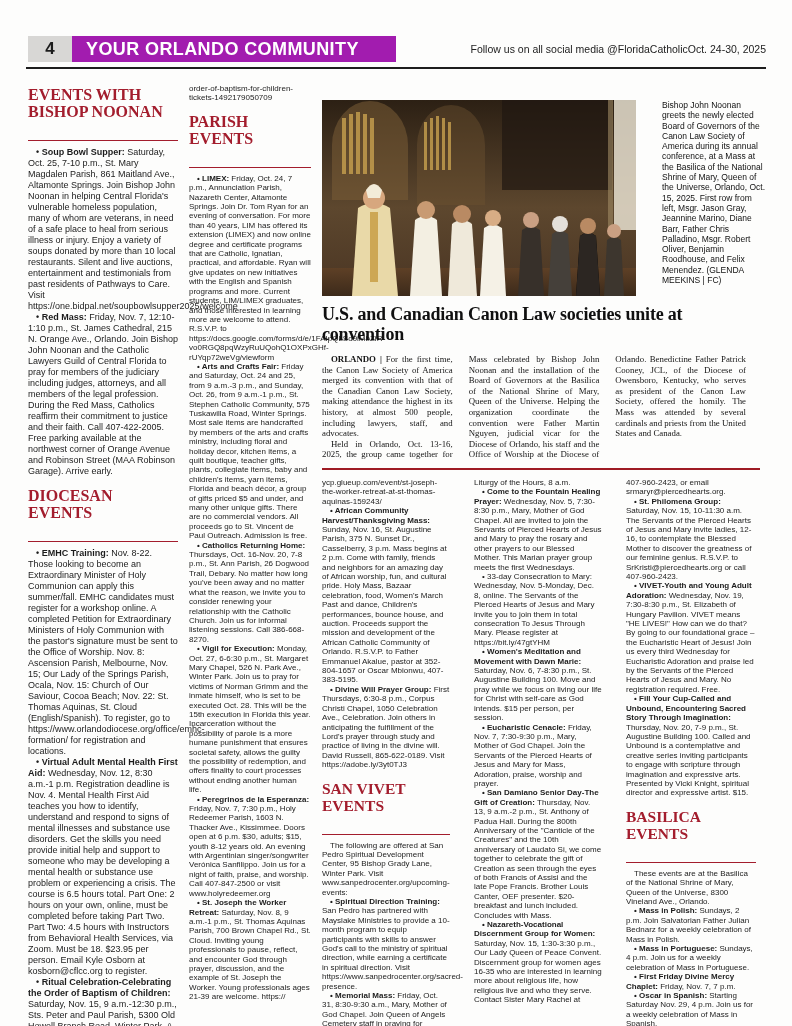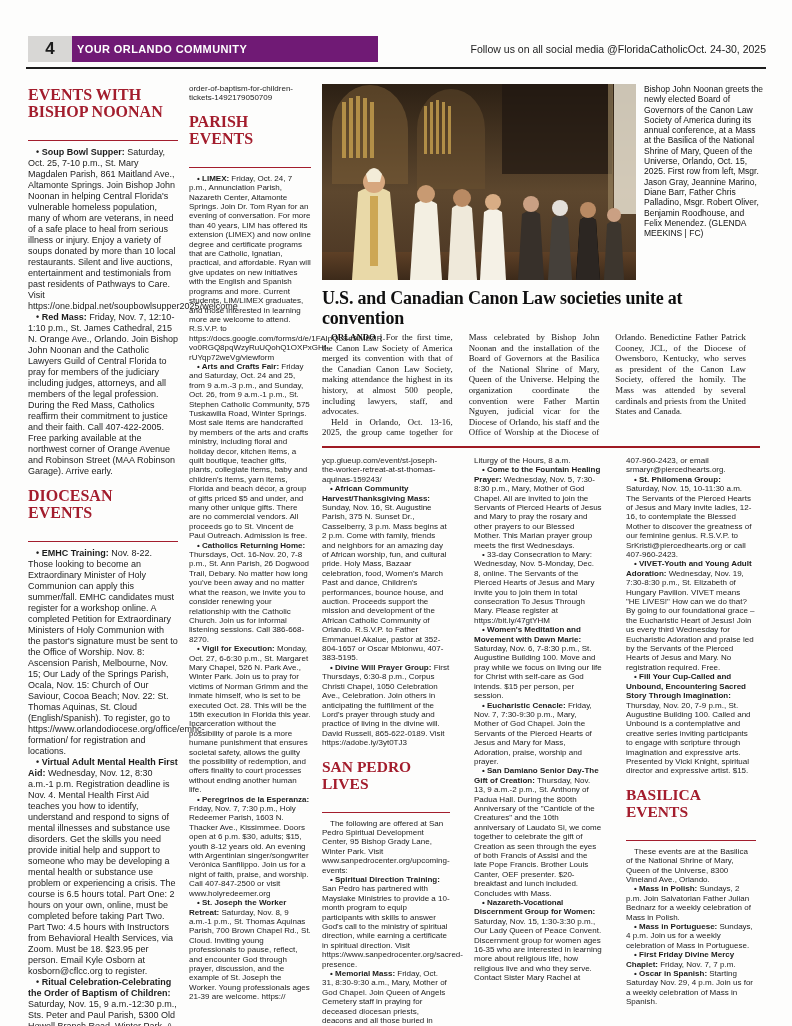--- a/index.html
+++ b/index.html
@@ -2,42 +2,42 @@
 <html><head>
 <meta charset="utf-8">
 <style>
   html,body{margin:0;padding:0;background:#ffffff;}
   .page{position:relative;width:792px;height:1026px;background:#fdfdfc;overflow:hidden;
         font-family:"Liberation Sans",sans-serif;color:#1c1c1c;}
   
   .masthead{position:absolute;left:28px;top:36px;width:738px;height:26px;display:flex;align-items:stretch;}
   .pagenum{width:44px;background:#d8d7d5;color:#1c1c1c;font-weight:bold;font-size:17px;
            display:flex;align-items:center;justify-content:center;}
-  .banner{width:296px;background:#701a75;color:#ffffff;display:flex;align-items:center;
-          padding:0 5px;font-weight:bold;font-size:11px;letter-spacing:.4px;}
+  .banner{width:296px;background:#a21caf;color:#ffffff;display:flex;align-items:center;
+          padding:0 14px;font-weight:bold;font-size:18px;letter-spacing:.4px;}
   .mast-right{margin-left:auto;display:flex;align-items:center;font-size:10.5px;color:#222;}
   .mast-rule{position:absolute;left:26px;top:67px;width:740px;border-top:2.5px solid #1d1d1d;}
   
   .content{position:absolute;left:28px;top:84px;width:738px;display:grid;
            grid-template-columns:150px 122px 444px;column-gap:11px;align-items:start;}
   .ncol{font-size:9px;line-height:11px;}
   .ncol2{font-size:8px;line-height:9.4px;}
   .sec{font-family:"Liberation Serif",serif;font-weight:bold;color:#a31d2d;
        font-size:16px;line-height:17px;margin:10px 0 6px 0;padding-bottom:20px;
        border-bottom:1.5px solid #a31d2d;}
   .ncol .sec:first-child{margin-top:2px;}
   p.item,p.intro,p.cont{margin:0;}
   p.item,p.intro{text-indent:8px;}
   
   .main{display:flex;flex-direction:column;}
-  .photo-row{display:flex;gap:8px;}
+  .photo-row{display:flex;gap:26px;margin-top:16px;}
   .photo{width:314px;height:196px;flex:0 0 auto;background:#3a2b1e;}
   .caption{width:120px;font-size:8.5px;line-height:10.3px;color:#111;}
   .headline{font-family:"Liberation Serif",serif;font-weight:bold;color:#101010;
-            font-size:18px;line-height:20px;margin:8px 0 4px 0;letter-spacing:-.2px;}
+            font-size:18px;line-height:20px;margin:8px 0 10px 0;letter-spacing:-.2px;}
   .article{column-count:3;column-gap:16px;width:424px;
            font-family:"Liberation Serif",serif;font-size:8.8px;line-height:10.6px;
            text-align:justify;color:#151515;}
   .article p{margin:0;text-indent:9px;}
   .red-rule{border-top:2px solid #9e1b24;margin:8px 0 8px 0;width:438px;}
   .lower{display:grid;grid-template-columns:128px 128px 130px;column-gap:24px;align-items:start;}
   .lower .ncol2 .sec{font-size:15.5px;}
 </style>
 </head>
 <body>
@@ -150,21 +150,21 @@
         <p>Held in Orlando, Oct. 13-16, 2025, the group came together for Mass celebrated by Bishop John Noonan and the installation of the Board of Governors at the Basilica of the National Shrine of Mary, Queen of the Universe. Helping the organization coordinate the convention were Father Martin Nguyen, judicial vicar for the Diocese of Orlando, his staff and the Office of Worship at the Diocese of Orlando. Benedictine Father Patrick Cooney, JCL, of the Diocese of Owensboro, Kentucky, who serves as president of the Canon Law Society, offered the homily. The Mass was attended by several cardinals and priests from the United States and Canada.</p>
       </div>
 
       <div class="red-rule"></div>
 
       <div class="lower">
         <div class="ncol2">
             <p class="cont">ycp.glueup.com/event/st-joseph-the-worker-retreat-at-st-thomas-aquinas-159243/</p>
             <p class="item"><b>• African Community Harvest/Thanksgiving Mass: </b>Sunday, Nov. 16, St. Augustine Parish, 375 N. Sunset Dr., Casselberry, 3 p.m. Mass begins at 2 p.m. Come with family, friends and neighbors for an amazing day of African worship, fun, and cultural pride. Holy Mass, Bazaar celebration, food, Women's March Past and dance, Children's performances, bounce house, and auction. Proceeds support the mission and development of the African Catholic Community of Orlando. R.S.V.P. to Father Emmanuel Akalue, pastor at 352-804-1657 or Oscar Mbionwu, 407-383-5195.</p>
             <p class="item"><b>• Divine Will Prayer Group: </b>First Thursdays, 6:30-8 p.m., Corpus Christi Chapel, 1050 Celebration Ave., Celebration. Join others in anticipating the fulfillment of the Lord's prayer through study and practice of living in the divine will. David Russell, 865-622-0189. Visit https://adobe.ly/3yt0TJ3</p>
-            <h2 class="sec">SAN PEDRO LIVES</h2>
+            <h2 class="sec">SAN VIVET EVENTS</h2>
             <p class="intro">The following are offered at San Pedro Spiritual Development Center, 95 Bishop Grady Lane, Winter Park. Visit www.sanpedrocenter.org/upcoming-events:</p>
             <p class="item"><b>• Spiritual Direction Training: </b>San Pedro has partnered with Mayslake Ministries to provide a 10-month program to equip participants with skills to answer God's call to the ministry of spiritual direction, while earning a certificate in spiritual direction. Visit https://www.sanpedrocenter.org/sacred-presence.</p>
             <p class="item"><b>• Memorial Mass: </b>Friday, Oct. 31, 8:30-9:30 a.m., Mary, Mother of God Chapel. Join Queen of Angels Cemetery staff in praying for deceased diocesan priests, deacons and all those buried in Queen of Angels Cemetery.</p>
           </div>
         <div class="ncol2">
             <p class="cont">Liturgy of the Hours, 8 a.m.</p>
             <p class="item"><b>• Come to the Fountain Healing Prayer: </b>Wednesday, Nov. 5, 7:30-8:30 p.m., Mary, Mother of God Chapel. All are invited to join the Servants of Pierced Hearts of Jesus and Mary to pray the rosary and other prayers to our Blessed Mother. This Marian prayer group meets the first Wednesdays.</p>
             <p class="item"><span>• 33-day Consecration to Mary: </span>Wednesday, Nov. 5-Monday, Dec. 8, online. The Servants of the Pierced Hearts of Jesus and Mary invite you to join them in total consecration To Jesus Through Mary. Please register at https://bit.ly/47gtYHM</p>
             <p class="item"><b>• Women's Meditation and Movement with Dawn Marie: </b>Saturday, Nov. 6, 7-8:30 p.m., St. Augustine Building 100. Move and pray while we focus on living our life for Christ with self-care as God intends. $15 per person, per session.</p>
             <p class="item"><b>• Eucharistic Cenacle: </b>Friday, Nov. 7, 7:30-9:30 p.m., Mary, Mother of God Chapel. Join the Servants of the Pierced Hearts of Jesus and Mary for Mass, Adoration, praise, worship and prayer.</p>

